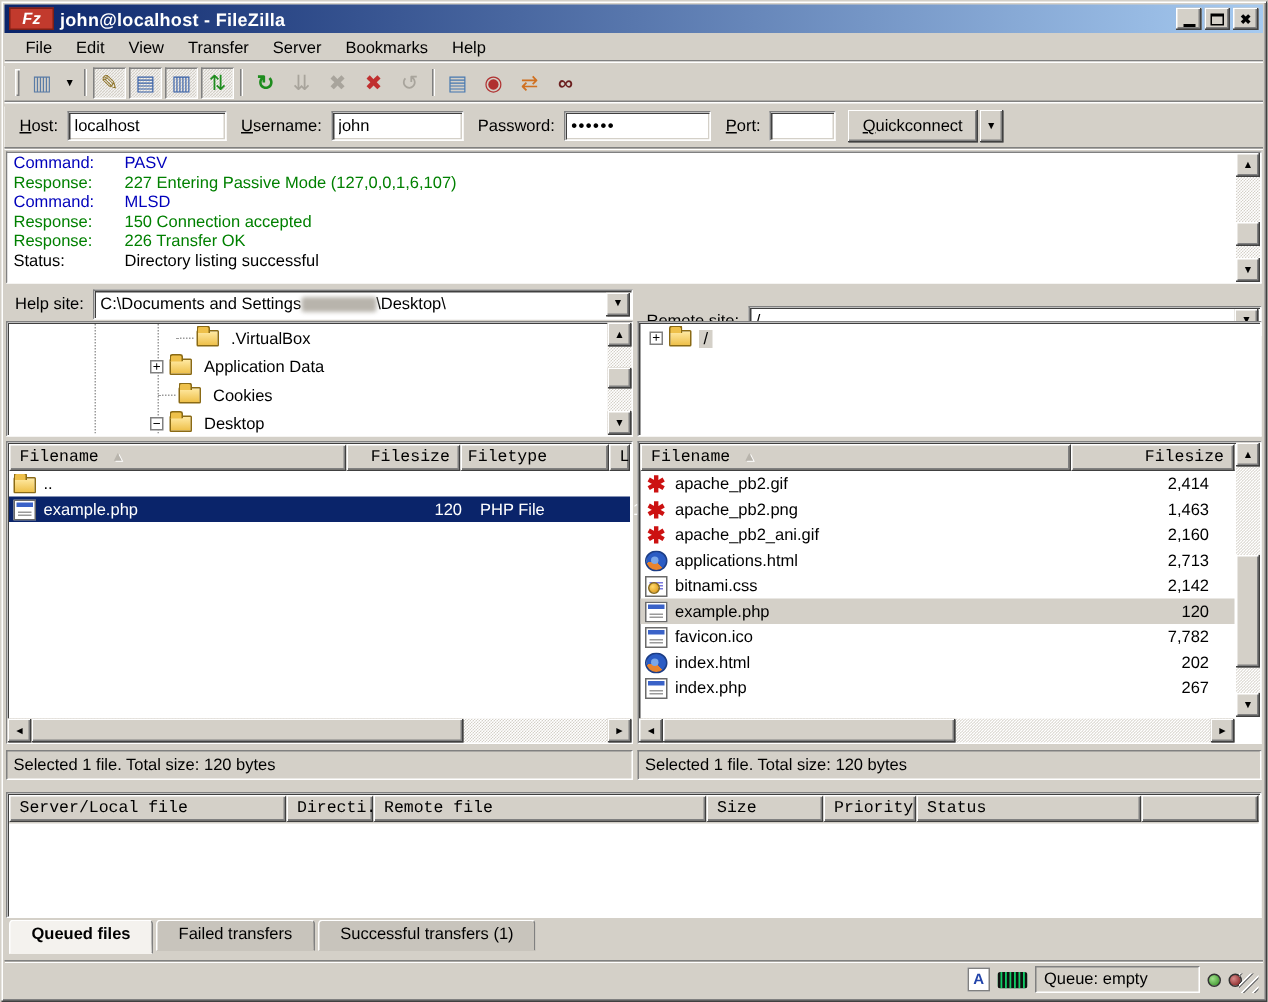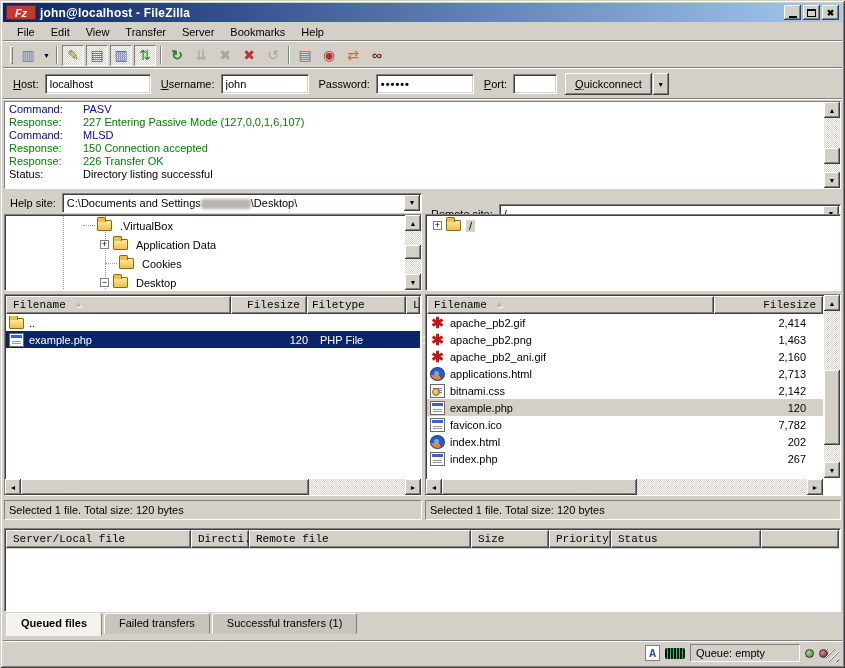--- a/index.html
+++ b/index.html
@@ -314,21 +314,21 @@
     <div class="site-combo">
       <span>/</span>
       <div class="combo-dd raised">▼</div>
     </div>
   </div>
 
   <div id="local-tree" class="treepane">
     <div class="tree-inner">
       <span class="guide" style="left:57px;"></span>
       <span class="guide" style="left:99px;"></span>
-      <div class="trow" style="padding-left:77px;text-align:right;">
+      <div class="trow" style="padding-left:111px;text-align:right;">
         <span class="tstub"></span>
           <span class="folder"></span>
         <span class="tree-label">.VirtualBox</span>
       </div>
       <div class="trow" style="padding-left:94px;">
         <span class="expander">+</span>
         <span class="folder"></span>
         <span class="tree-label">Application Data</span>
       </div>
       <div class="trow" style="padding-left:99px;">

